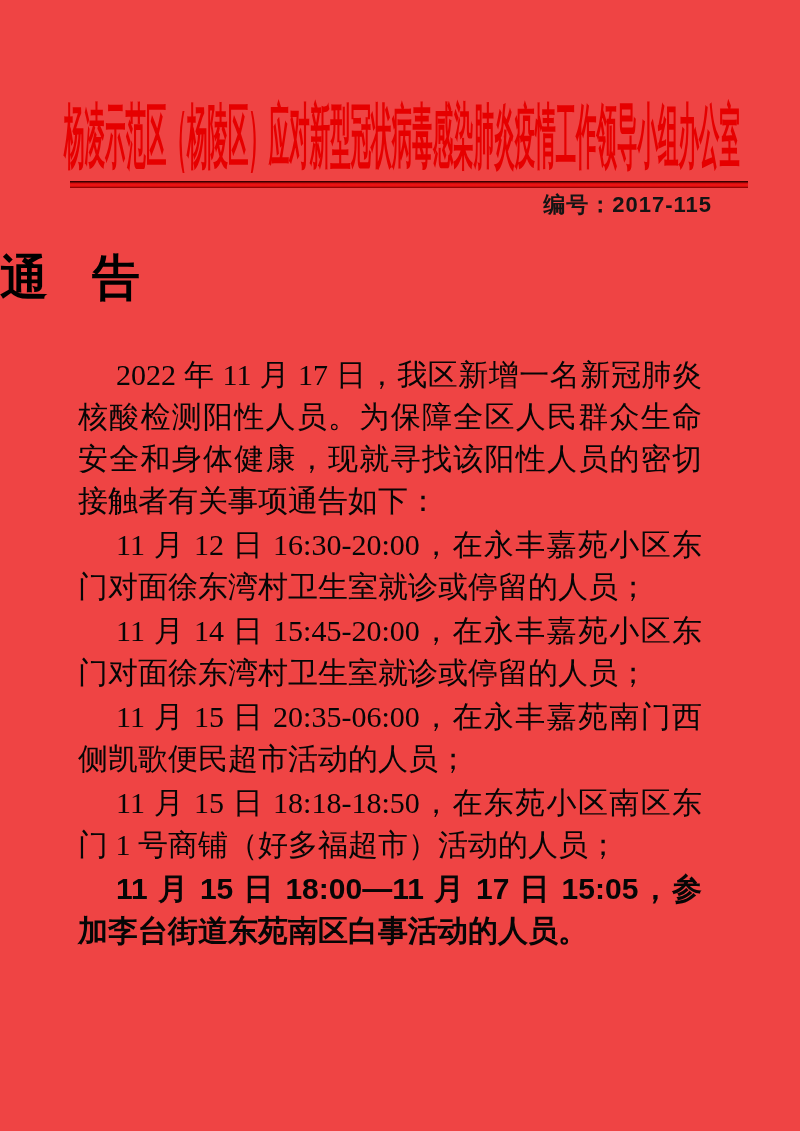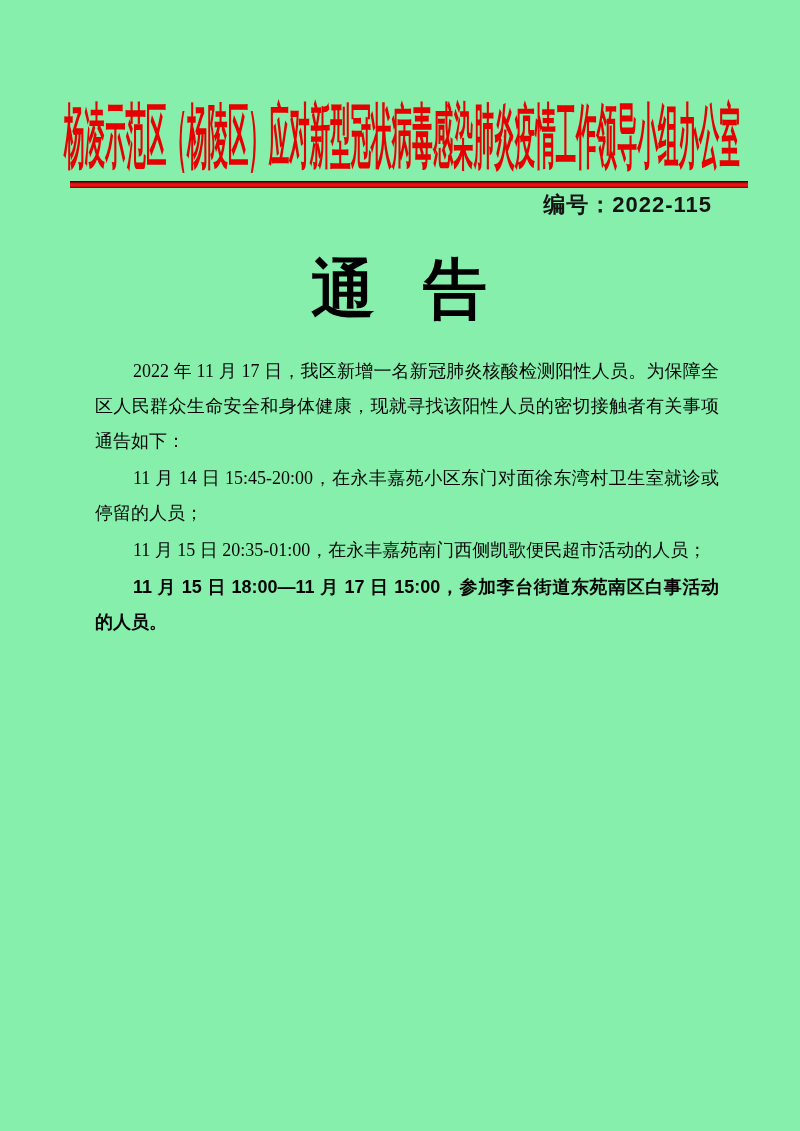--- a/index.html
+++ b/index.html
@@ -5,21 +5,21 @@
   * { box-sizing: border-box; }
   html, body { margin: 0; padding: 0; }
   body {
     width: 800px; height: 1131px;
     background: #ffffff;
     position: relative;
     font-family: "Liberation Serif", "DejaVu Serif", serif;
     color: #000;
     overflow: hidden;
   }
-  .page { position: absolute; inset: 0; background: #86efac; }
+  .page { position: absolute; inset: 0; background: #ef4444; }
 
   
   .org-header {
     position: absolute;
     left: 60px; top: 96px;
     width: 684px; height: 78px;
   }
   .org-header svg { display: block; width: 684px; height: 78px; }
 
   
@@ -43,35 +43,34 @@
     font-size: 22px;
     letter-spacing: 1px;
     color: #141414;
   }
 
   .doc-title {
     position: absolute;
     left: 0; top: 246px;
     width: 100%;
     margin: 0;
-    text-align: center;
-    font-size: 64px;
+    font-size: 48px;
     font-weight: bold;
     letter-spacing: 2px;
     word-spacing: 28px;
     color: #000;
     font-family: "Liberation Serif", "DejaVu Serif", serif;
   }
 
   .doc-body {
     position: absolute;
-    left: 95px; top: 354px;
+    left: 78px; top: 354px;
     width: 624px;
-    font-size: 18px;
-    line-height: 35px;
+    font-size: 30px;
+    line-height: 42px;
     text-align: justify;
     text-justify: inter-ideograph;
     color: #060606;
   }
   .doc-body p {
     margin: 0 0 2px 0;
     text-indent: 38px;
   }
   .doc-body p.bold-para {
     font-family: "Liberation Sans", "DejaVu Sans", sans-serif;
@@ -84,24 +83,26 @@
 <div class="page">
 
   <div class="org-header">
     <svg viewBox="0 0 684 78" xmlns="http://www.w3.org/2000/svg">
       <text x="342" y="64" text-anchor="middle" textLength="676" lengthAdjust="spacingAndGlyphs" font-size="70" font-weight="bold" fill="#e60000" font-family="'Liberation Serif','DejaVu Serif',serif">杨凌示范区（杨陵区）应对新型冠状病毒感染肺炎疫情工作领导小组办公室</text>
     </svg>
   </div>
 
   <div class="red-line"></div>
 
-  <div class="doc-number">编号：2022-115</div>
+  <div class="doc-number">编号：2017-115</div>
 
   <h1 class="doc-title">通 告</h1>
 
   <div class="doc-body">
     <p>2022 年 11 月 17 日，我区新增一名新冠肺炎核酸检测阳性人员。为保障全区人民群众生命安全和身体健康，现就寻找该阳性人员的密切接触者有关事项通告如下：</p>
+    <p>11 月 12 日 16:30-20:00，在永丰嘉苑小区东门对面徐东湾村卫生室就诊或停留的人员；</p>
     <p>11 月 14 日 15:45-20:00，在永丰嘉苑小区东门对面徐东湾村卫生室就诊或停留的人员；</p>
-    <p>11 月 15 日 20:35-01:00，在永丰嘉苑南门西侧凯歌便民超市活动的人员；</p>
-    <p class="bold-para">11 月 15 日 18:00—11 月 17 日 15:00，参加李台街道东苑南区白事活动的人员。</p>
+    <p>11 月 15 日 20:35-06:00，在永丰嘉苑南门西侧凯歌便民超市活动的人员；</p>
+    <p>11 月 15 日 18:18-18:50，在东苑小区南区东门 1 号商铺（好多福超市）活动的人员；</p>
+    <p class="bold-para">11 月 15 日 18:00—11 月 17 日 15:05，参加李台街道东苑南区白事活动的人员。</p>
   </div>
 
 </div>
 
 </body></html>

